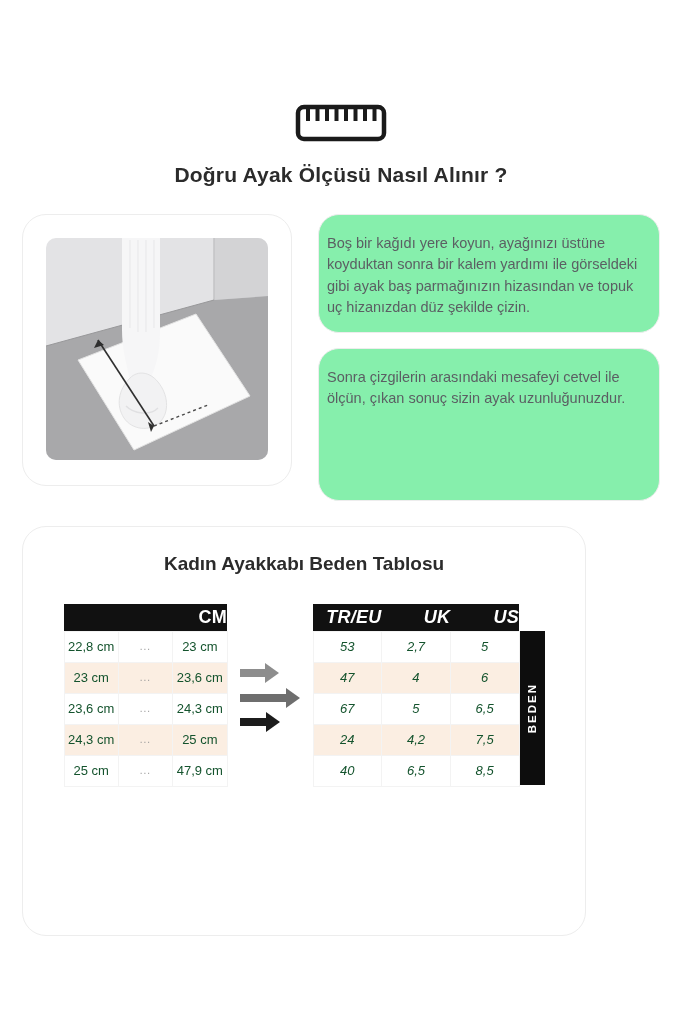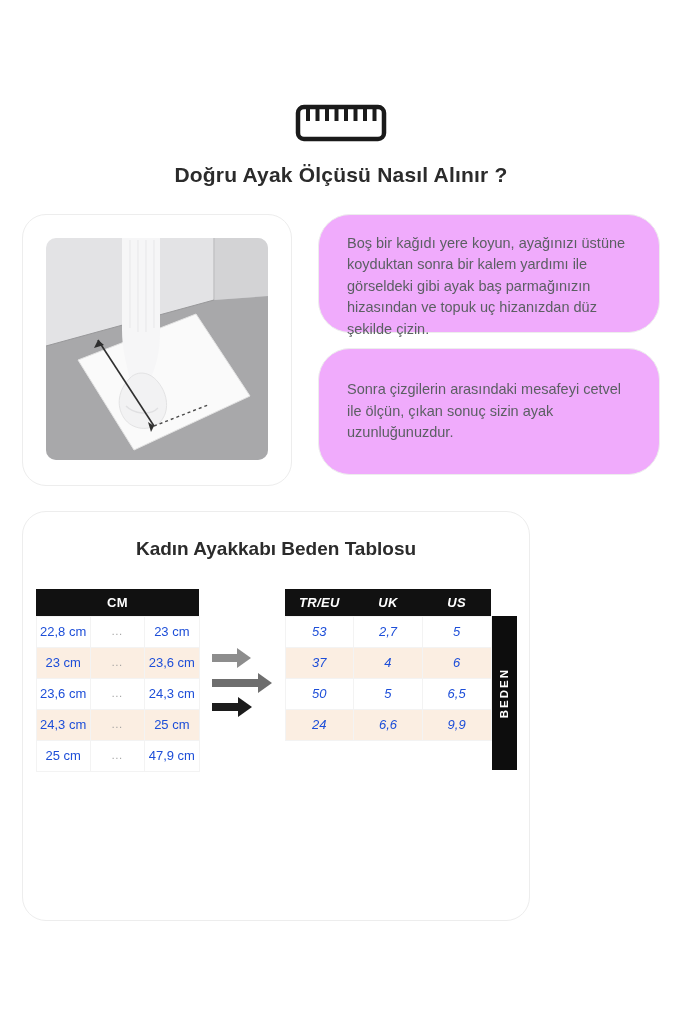--- a/index.html
+++ b/index.html
@@ -12,35 +12,35 @@
   .header { padding-top: 103px; text-align: center; }
   .ruler-wrap { display: flex; justify-content: center; }
   .page-title { margin-top: 20px; font-size: 21px; font-weight: bold; color: #2b2b2b; letter-spacing: .2px; }
 
   
   .instr-row { display: flex; gap: 26px; padding: 0 22px; margin-top: 27px; align-items: stretch; }
   .photo-card { width: 270px; min-width: 270px; height: 272px; border: 1px solid #ededed;
     border-radius: 24px; padding: 23px; background: #fff; }
   .photo-frame { width: 222px; height: 222px; border-radius: 10px; overflow: hidden; display: block; }
   .instr-col { flex: 1; display: flex; flex-direction: column; gap: 15px; }
-  .instr-box { border: 1px solid #ededed; border-radius: 32px; background: #f0abfc;
-    padding: 18px 28px; font-size: 14.5px; line-height: 1.48; color: #5b5f63; }
+  .instr-box { border: 1px solid #ededed; border-radius: 21px; background: #86efac;
+    padding: 18px 8px; font-size: 14.5px; line-height: 1.48; color: #5b5f63; }
   .instr-box.first { height: 119px; }
-  .instr-box.second { height: 127px; display: flex; align-items: center; }
+  .instr-box.second { height: 153px; display: flex; align-items: flex-start; }
 
   
-  .size-section { margin: 25px 22px 0 22px; width: 508px; height: 410px;
+  .size-section { margin: 25px 22px 0 22px; width: 564px; height: 410px;
     border: 1px solid #ededed; border-radius: 24px; background: #fff; padding-top: 26px; }
   .size-title { text-align: center; font-size: 19px; font-weight: bold; color: #2b2b2b; }
   .tables-row { margin-top: 29px; display: flex; justify-content: center; align-items: flex-start; }
 
   table { border-collapse: collapse; table-layout: fixed; }
-  th { background: #111111; color: #ffffff; font-size: 13px; font-weight: bold;
-    height: 27px; text-align: center; letter-spacing: .3px; }
-  td { height: 31px; text-align: center; font-size: 13px; color: #1d4ed8;
+  th { background: #111111; color: #ffffff; font-size: 18px; font-weight: bold;
+    height: 27px; text-align: right; letter-spacing: .3px; }
+  td { height: 31px; text-align: center; font-size: 13px; color: #14532d;
     border: 1px solid #f3f3f3; background: #ffffff; }
   tbody tr:nth-child(even) td { background: #fbeee2; }
   .cm-table { width: 164px; }
   .cm-table .col-from, .cm-table .col-to { width: 41%; }
   .cm-table .col-dots { width: 18%; }
   .dots { color: #9a9a9a; font-size: 10px; letter-spacing: 1px; }
   .size-table { width: 207px; font-style: italic; }
 
   .arrows-wrap { width: 72px; display: flex; justify-content: center; margin-top: 57px; }
 
@@ -186,33 +186,38 @@
             <th>US</th>
           </tr>
         </thead>
         <tbody>
           <tr>
             <td>53</td>
             <td>2,7</td>
             <td>5</td>
           </tr>
           <tr>
-            <td>37</td>
+            <td>47</td>
             <td>4</td>
             <td>6</td>
           </tr>
           <tr>
-            <td>50</td>
+            <td>67</td>
             <td>5</td>
             <td>6,5</td>
           </tr>
           <tr>
             <td>24</td>
-            <td>6,6</td>
-            <td>9,9</td>
+            <td>4,2</td>
+            <td>7,5</td>
+          </tr>
+          <tr>
+            <td>40</td>
+            <td>6,5</td>
+            <td>8,5</td>
           </tr>
         </tbody>
       </table>
 
       <div class="beden-strip">
         <span>BEDEN</span>
       </div>
 
     </div>
   </div>

